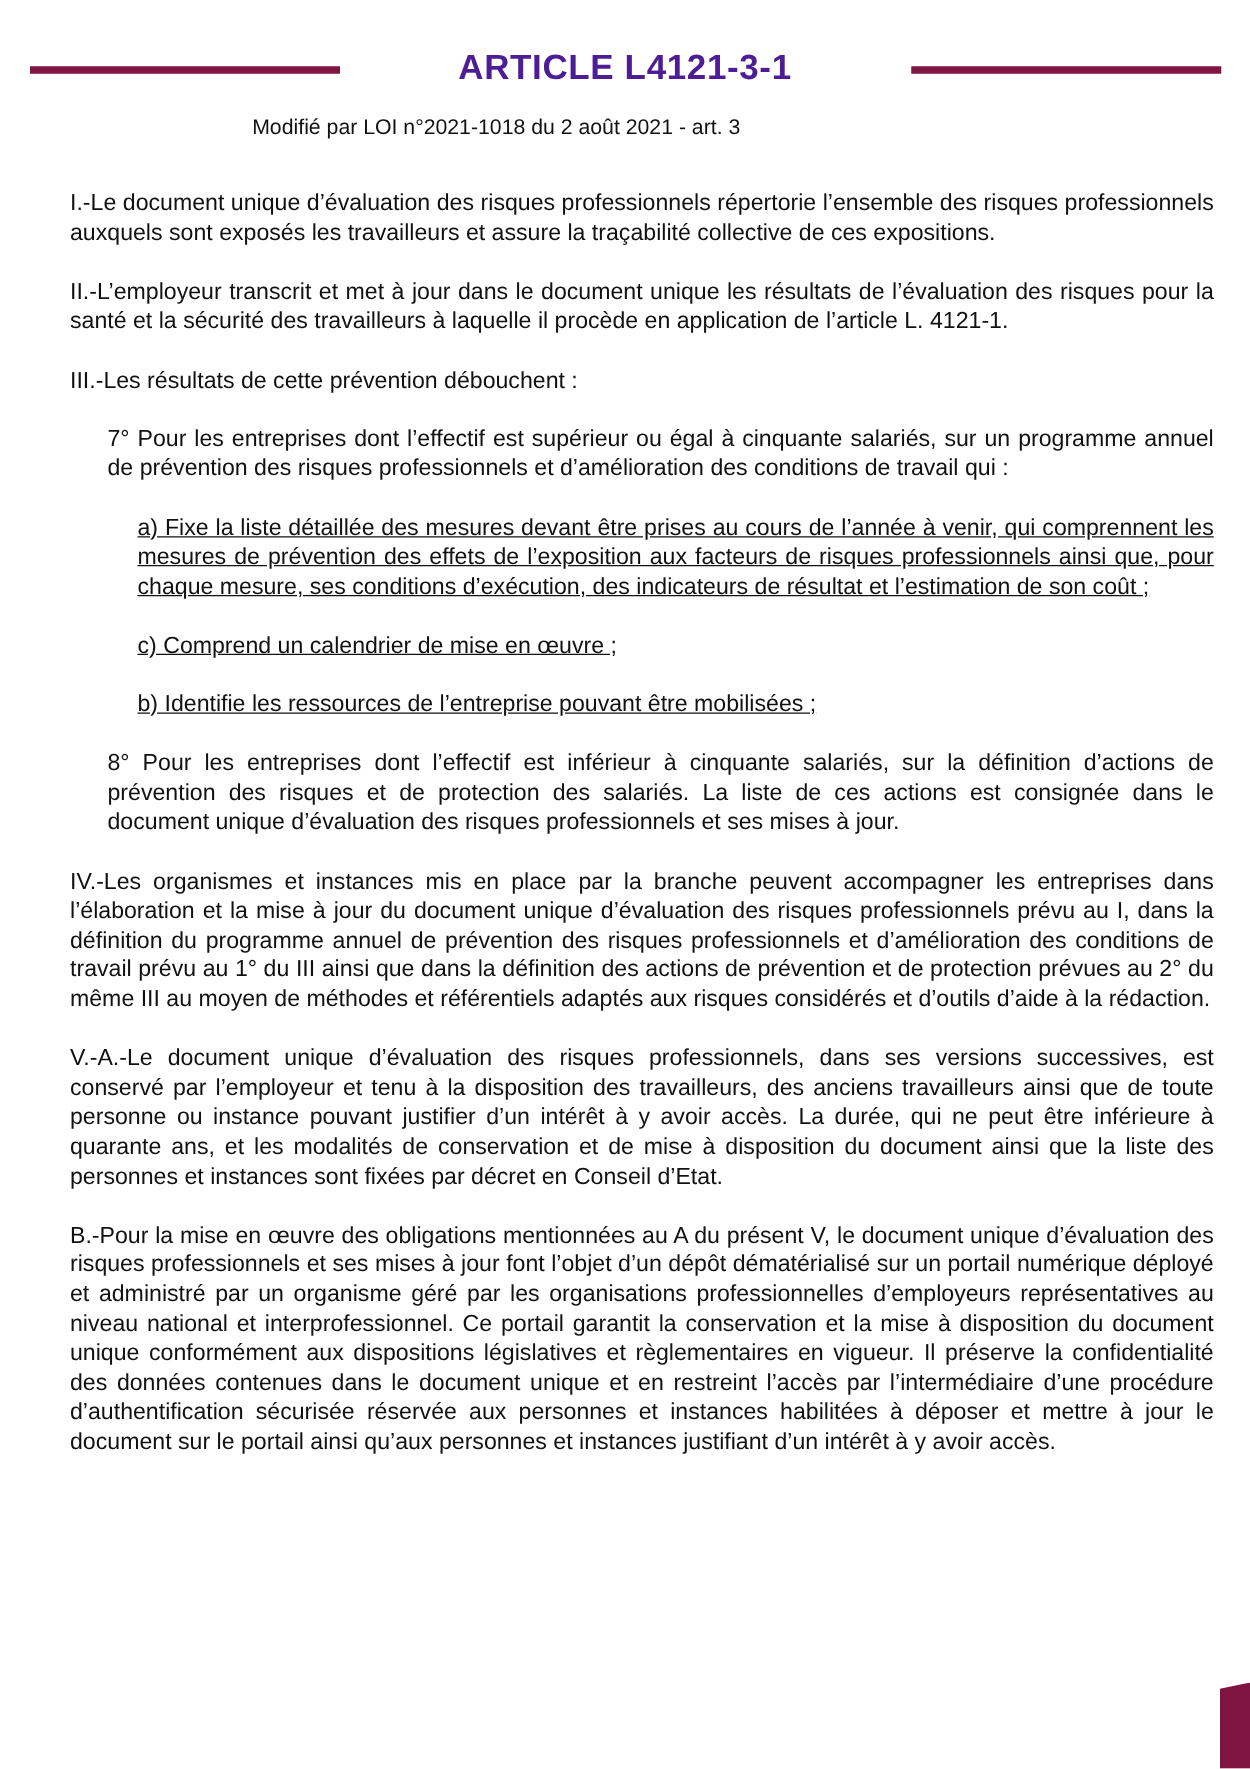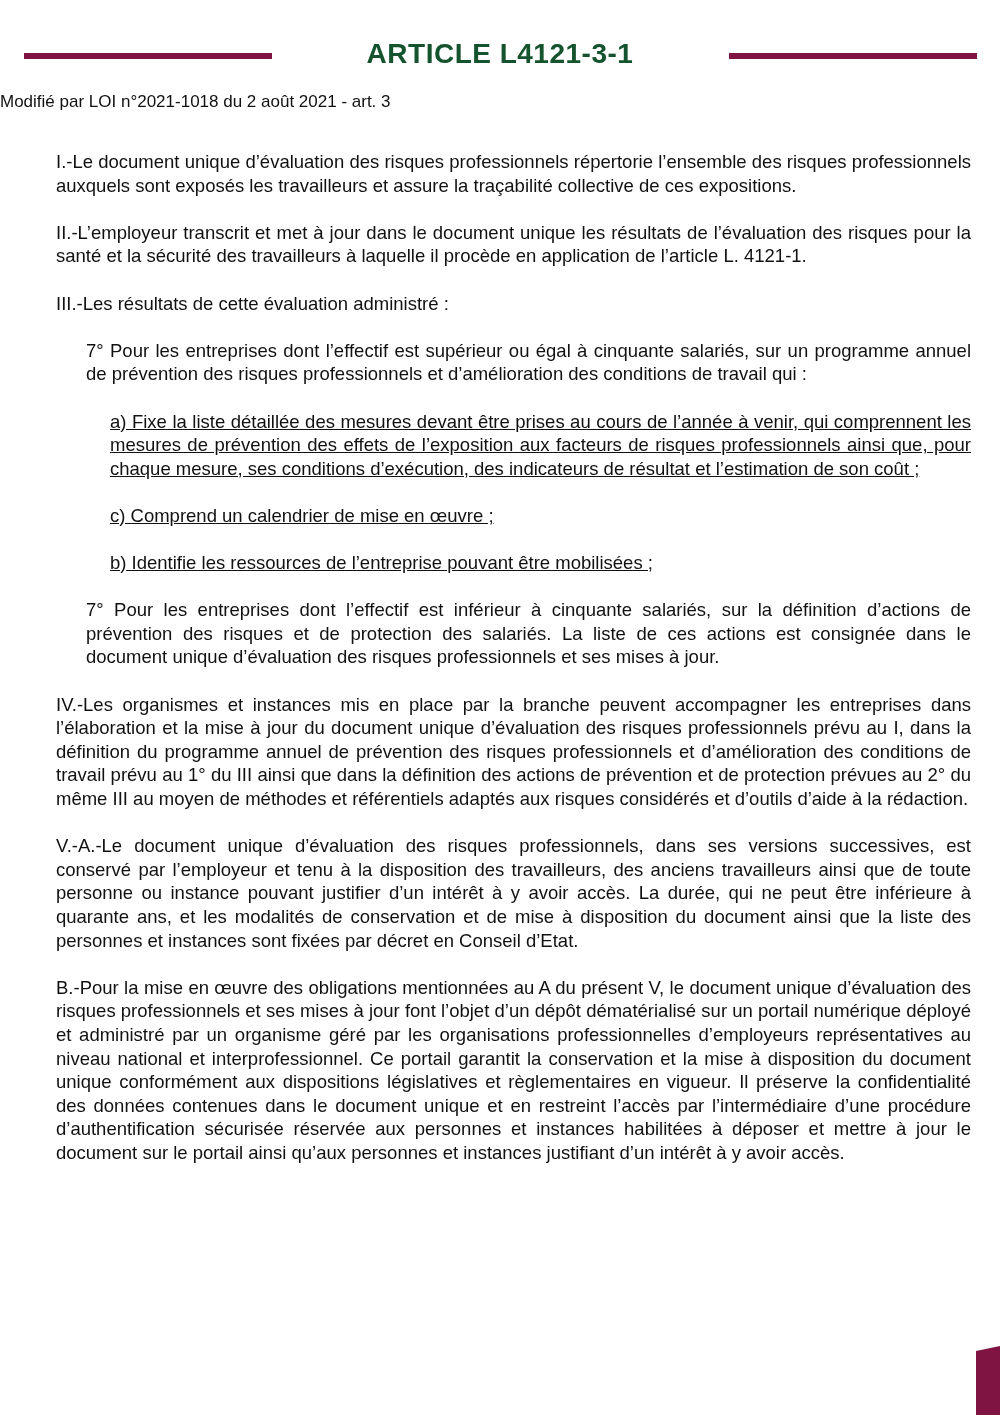--- a/index.html
+++ b/index.html
@@ -2,44 +2,44 @@
 <html><head>
 <meta charset="utf-8">
 <style>
   html, body { margin:0; padding:0; }
   body { width:1000px; height:1415px; background:#ffffff; position:relative; overflow:hidden;
          font-family:"Liberation Sans", sans-serif; color:#111; }
   .rule { position:absolute; top:53px; height:6px; background:#7f1443; }
   .rule.left { left:24px; width:248px; }
   .rule.right { left:729px; width:248px; }
   .title { position:absolute; top:38px; left:0; width:1000px; text-align:center;
-           font-size:28px; font-weight:bold; color:#14532d; letter-spacing:0.5px; }
-  .subtitle { position:absolute; top:92px; left:0; width:794px; font-size:17px; }
+           font-size:28px; font-weight:bold; color:#4c1d95; letter-spacing:0.5px; }
+  .subtitle { position:absolute; top:92px; left:0; width:794px; text-align:center; font-size:17px; }
   .body { position:absolute; top:150px; left:56px; width:915px; font-size:18.5px; line-height:23.6px; }
   .body p { margin:0 0 23.6px 0; text-align:justify; }
   .i1 { padding-left:30px; }
   .i2 { padding-left:54px;text-decoration:underline; }
   .corner { position:absolute; left:976px; top:1346px; width:24px; height:69px; background:#7f1443;
             clip-path:polygon(0 5px,100% 0,100% 100%,0 100%); }
 </style>
 </head>
 <body>
 
 <div class="rule left"></div>
 <div class="title">ARTICLE L4121-3-1</div>
 <div class="rule right"></div>
 <div class="subtitle">Modifié par LOI n°2021-1018 du 2 août 2021 - art. 3</div>
 
 <div class="body">
   <p>I.-Le document unique d’évaluation des risques professionnels répertorie l’ensemble des risques professionnels auxquels sont exposés les travailleurs et assure la traçabilité collective de ces expositions.</p>
   <p>II.-L’employeur transcrit et met à jour dans le document unique les résultats de l’évaluation des risques pour la santé et la sécurité des travailleurs à laquelle il procède en application de l’article L. 4121-1.</p>
-  <p>III.-Les résultats de cette évaluation administré :</p>
+  <p>III.-Les résultats de cette prévention débouchent :</p>
   <p class="i1">7° Pour les entreprises dont l’effectif est supérieur ou égal à cinquante salariés, sur un programme annuel de prévention des risques professionnels et d’amélioration des conditions de travail qui :</p>
   <p class="i2">a) Fixe la liste détaillée des mesures devant être prises au cours de l’année à venir, qui comprennent les mesures de prévention des effets de l’exposition aux facteurs de risques professionnels ainsi que, pour chaque mesure, ses conditions d’exécution, des indicateurs de résultat et l’estimation de son coût ;</p>
   <p class="i2">c) Comprend un calendrier de mise en œuvre ;</p>
   <p class="i2">b) Identifie les ressources de l’entreprise pouvant être mobilisées ;</p>
-  <p class="i1">7° Pour les entreprises dont l’effectif est inférieur à cinquante salariés, sur la définition d’actions de prévention des risques et de protection des salariés. La liste de ces actions est consignée dans le document unique d’évaluation des risques professionnels et ses mises à jour.</p>
+  <p class="i1">8° Pour les entreprises dont l’effectif est inférieur à cinquante salariés, sur la définition d’actions de prévention des risques et de protection des salariés. La liste de ces actions est consignée dans le document unique d’évaluation des risques professionnels et ses mises à jour.</p>
   <p>IV.-Les organismes et instances mis en place par la branche peuvent accompagner les entreprises dans l’élaboration et la mise à jour du document unique d’évaluation des risques professionnels prévu au I, dans la définition du programme annuel de prévention des risques professionnels et d’amélioration des conditions de travail prévu au 1° du III ainsi que dans la définition des actions de prévention et de protection prévues au 2° du même III au moyen de méthodes et référentiels adaptés aux risques considérés et d’outils d’aide à la rédaction.</p>
   <p>V.-A.-Le document unique d’évaluation des risques professionnels, dans ses versions successives, est conservé par l’employeur et tenu à la disposition des travailleurs, des anciens travailleurs ainsi que de toute personne ou instance pouvant justifier d’un intérêt à y avoir accès. La durée, qui ne peut être inférieure à quarante ans, et les modalités de conservation et de mise à disposition du document ainsi que la liste des personnes et instances sont fixées par décret en Conseil d’Etat.</p>
   <p>B.-Pour la mise en œuvre des obligations mentionnées au A du présent V, le document unique d’évaluation des risques professionnels et ses mises à jour font l’objet d’un dépôt dématérialisé sur un portail numérique déployé et administré par un organisme géré par les organisations professionnelles d’employeurs représentatives au niveau national et interprofessionnel. Ce portail garantit la conservation et la mise à disposition du document unique conformément aux dispositions législatives et règlementaires en vigueur. Il préserve la confidentialité des données contenues dans le document unique et en restreint l’accès par l’intermédiaire d’une procédure d’authentification sécurisée réservée aux personnes et instances habilitées à déposer et mettre à jour le document sur le portail ainsi qu’aux personnes et instances justifiant d’un intérêt à y avoir accès.</p>
 </div>
 
 <div class="corner"></div>
 
 </body></html>

